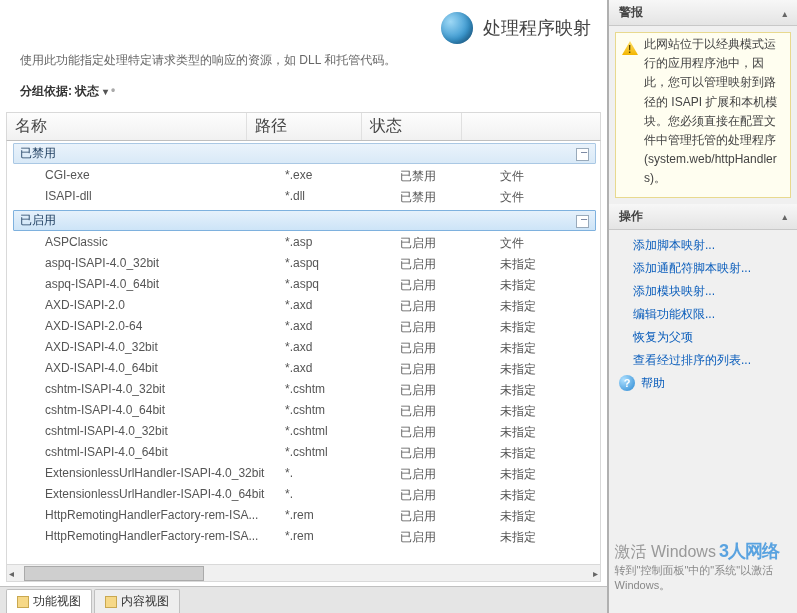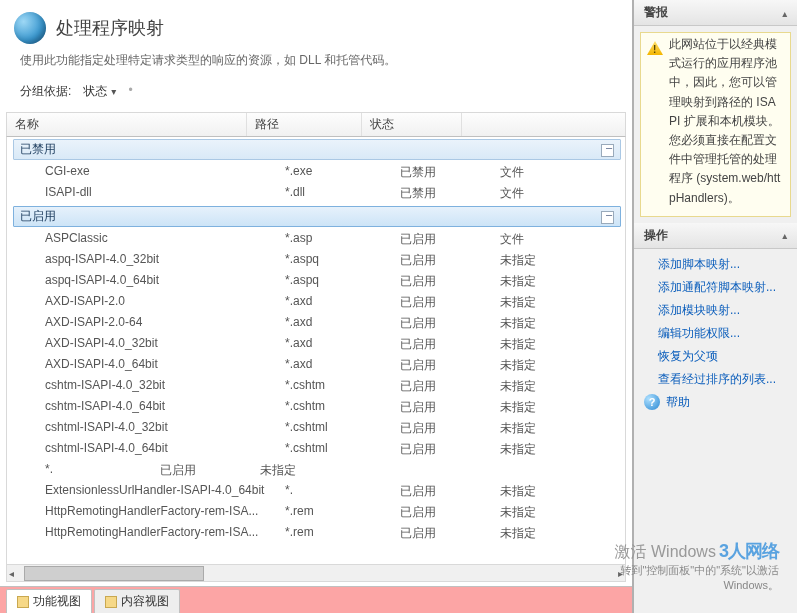--- a/index.html
+++ b/index.html
@@ -1,62 +1,62 @@
 <!DOCTYPE html>
 <html><head>
 <meta charset="utf-8">
 <style>
 * { box-sizing: border-box; margin: 0; padding: 0; font-family: "Segoe UI", "Microsoft YaHei", Tahoma, sans-serif; }
 body { width: 797px; height: 613px; overflow: hidden; background: #fff; font-size: 12px; color: #333; position: relative; }
 .layout { display: flex; width: 100%; height: 100%; }
 .main { flex: 1; display: flex; flex-direction: column; border-right: 2px solid #b0b0b0; min-width: 0; }
-.header { display: flex; align-items: center; padding: 12px 16px 8px 14px; }
+.header { display: flex; align-items: center; padding: 12px 16px 8px 14px; justify-content: flex-end; }
 .header .globe { width: 32px; height: 32px; margin-right: 10px; background: radial-gradient(circle at 30% 30%, #9ed8f5, #3a98d0 60%, #1a5a8a); border-radius: 50%; box-shadow: inset -3px -3px 6px rgba(0,0,0,.2); }
 .header h1 { font-size: 18px; font-weight: normal; color: #444; }
 .desc { padding: 0 20px 14px 20px; font-size: 12px; color: #666; }
-.groupby { padding: 0 20px 12px 20px; display: flex; align-items: flex-start; gap: 12px; }
+.groupby { padding: 0 20px 12px 20px; display: flex; align-items: flex-start; gap: 3px; font-weight: bold; }
 .groupby .dropdown-arrow::after { content: "▾"; font-size: 10px; color: #555; margin-left: 4px; }
 .groupby .sep { color: #aaa; }
 .grid-wrap { flex: 1; overflow: hidden; display: flex; flex-direction: column; margin: 0 6px 0 6px; }
 .cols { display: flex; border: 1px solid #d9d9d9; border-bottom: 1px solid #bfbfbf; background: linear-gradient(#fdfdfd,#f1f1f1); }
-.cols .col { padding: 3px 8px; font-size: 12px; color: #444; border-right: 1px solid #e0e0e0; text-align: left; }
+.cols .col { padding: 3px 8px; font-size: 16px; color: #444; border-right: 1px solid #e0e0e0; text-align: left; }
 .cols .c-name { width: 240px; }
 .cols .c-path { width: 115px; }
 .cols .c-state { width: 100px; }
 .cols .c-type { flex: 1; }
 .cols .c-scroll { width: 16px; border-right: none; }
 .rows { flex: 1; overflow-y: hidden; border: 1px solid #d9d9d9; border-top: none; position: relative; }
 .group-row { background: linear-gradient(#eaf3fb, #d9e9f7); border: 1px solid #aac8e4; margin: 2px 4px 2px 6px; padding: 1px 6px; color: #1a3a5c; font-size: 12px; border-radius: 1px; position: relative; }
 .group-row.sel { background: linear-gradient(#e6f1fb,#cde4f7); border-color: #7eb1de; }
 .group-row::after { content: ""; position: absolute; right: 6px; top: 4px; width: 11px; height: 11px; border: 1px solid #9ab; background: #fff; }
 .group-row::before { content: "–"; position: absolute; right: 8px; top: 1px; font-size: 11px; color: #568; z-index: 1; }
 .row { display: flex; padding: 2px 0 2px 6px; color: #555; font-size: 12px; margin-left: 32px; }
 .row .c-name { width: 240px; overflow: hidden; text-overflow: ellipsis; white-space: nowrap; }
 .row .c-path { width: 115px; }
 .row .c-state { width: 100px; }
 .row .c-type { flex: 1; }
 .hscroll { height: 17px; border: 1px solid #d9d9d9; border-top: none; background: #f0f0f0; position: relative; margin: 0 6px 4px 6px; display: flex; align-items: center; }
 .hscroll .thumb { position: absolute; left: 17px; width: 180px; height: 15px; background: #cfcfcf; border: 1px solid #aaa; }
 .hscroll::before { content: "◂"; position: absolute; left: 2px; font-size: 10px; color: #666; }
 .hscroll::after { content: "▸"; position: absolute; right: 2px; font-size: 10px; color: #666; }
-.tabs { display: flex; border-top: 1px solid #c0c0c0; background: #fca5a5; padding: 2px 6px 0 6px; }
+.tabs { display: flex; border-top: 1px solid #c0c0c0; background: #e5e5e5; padding: 2px 6px 0 6px; }
 .tab { display: flex; align-items: center; gap: 4px; padding: 3px 10px; border: 1px solid #c0c0c0; border-bottom: none; margin-right: 2px; background: #fff; font-size: 12px; color: #333; border-radius: 2px 2px 0 0; }
 .tab.inactive { background: #eee; }
 .tab .ticon { width: 12px; height: 12px; background: #f6d887; border: 1px solid #c9a850; }
-.side { width: 163px; background: #f0f0f0; display: flex; flex-direction: column; overflow: hidden; }
+.side { width: 188px; background: #f0f0f0; display: flex; flex-direction: column; overflow: hidden; }
 .side-head { background: linear-gradient(#f7f7f7,#e4e4e4); border-bottom: 1px solid #c8c8c8; padding: 4px 10px; font-weight: bold; color: #444; display: flex; align-items: center; justify-content: space-between; }
 .side-head .chev::after { content: "▴"; font-size: 9px; color: #666; }
 .alert-body { background: #fffef0; border: 1px solid #e8d98e; margin: 6px; padding: 2px 8px 8px 28px; position: relative; color: #444; line-height: 1.6; font-size: 12px; word-break: break-all; }
 .alert-body .warn-icon { position: absolute; left: 6px; top: 8px; width: 16px; height: 14px; background: linear-gradient(#ffe06a,#f3b500); clip-path: polygon(50% 0, 100% 100%, 0 100%); }
 .alert-body .warn-icon::after { content: "!"; position: absolute; left: 6px; top: 1px; font-size: 10px; font-weight: bold; color: #5a4600; }
 .actions { padding: 4px 0 6px 0; }
 .actions a { display: block; padding: 3px 10px 3px 24px; color: #0a5dbb; text-decoration: none; font-size: 12px; cursor: pointer; }
 .actions .help { display: flex; align-items: center; gap: 6px; padding: 3px 10px; color: #0a5dbb; cursor: pointer; }
 .actions .help .qicon { width: 16px; height: 16px; border-radius: 50%; background: radial-gradient(circle at 30% 30%, #aee0ff, #2887d2); display: flex; align-items: center; justify-content: center; color: #fff; font-weight: bold; font-size: 11px; }
-.watermark { position: absolute; right: 18px; bottom: 20px; font-size: 11px; color: #888; text-align: right; pointer-events: none; }
+.watermark { position: absolute; right: 18px; bottom: 20px; font-size: 11px; color: #888; text-align: left; pointer-events: none; }
 .watermark .big { font-size: 16px; color: #999; }
 .watermark .logo { font-size: 18px; color: #5aa3e0; font-weight: bold; letter-spacing: -1px; }
 </style>
 </head>
 <body>
 
 <div class="layout">
   <div class="main">
     <div class="header">
       <div class="globe"></div>
@@ -150,20 +150,21 @@
             <div class="c-state">已启用</div>
             <div class="c-type">未指定</div>
           </div>
           <div class="row">
             <div class="c-name">cshtml-ISAPI-4.0_64bit</div>
             <div class="c-path">*.cshtml</div>
             <div class="c-state">已启用</div>
             <div class="c-type">未指定</div>
           </div>
           <div class="row">
+            <div class="c-name">ExtensionlessUrlHandler-ISAPI-4.0_32bit</div>
             <div class="c-path">*.</div>
             <div class="c-state">已启用</div>
             <div class="c-type">未指定</div>
           </div>
           <div class="row">
             <div class="c-name">ExtensionlessUrlHandler-ISAPI-4.0_64bit</div>
             <div class="c-path">*.</div>
             <div class="c-state">已启用</div>
             <div class="c-type">未指定</div>
           </div>

